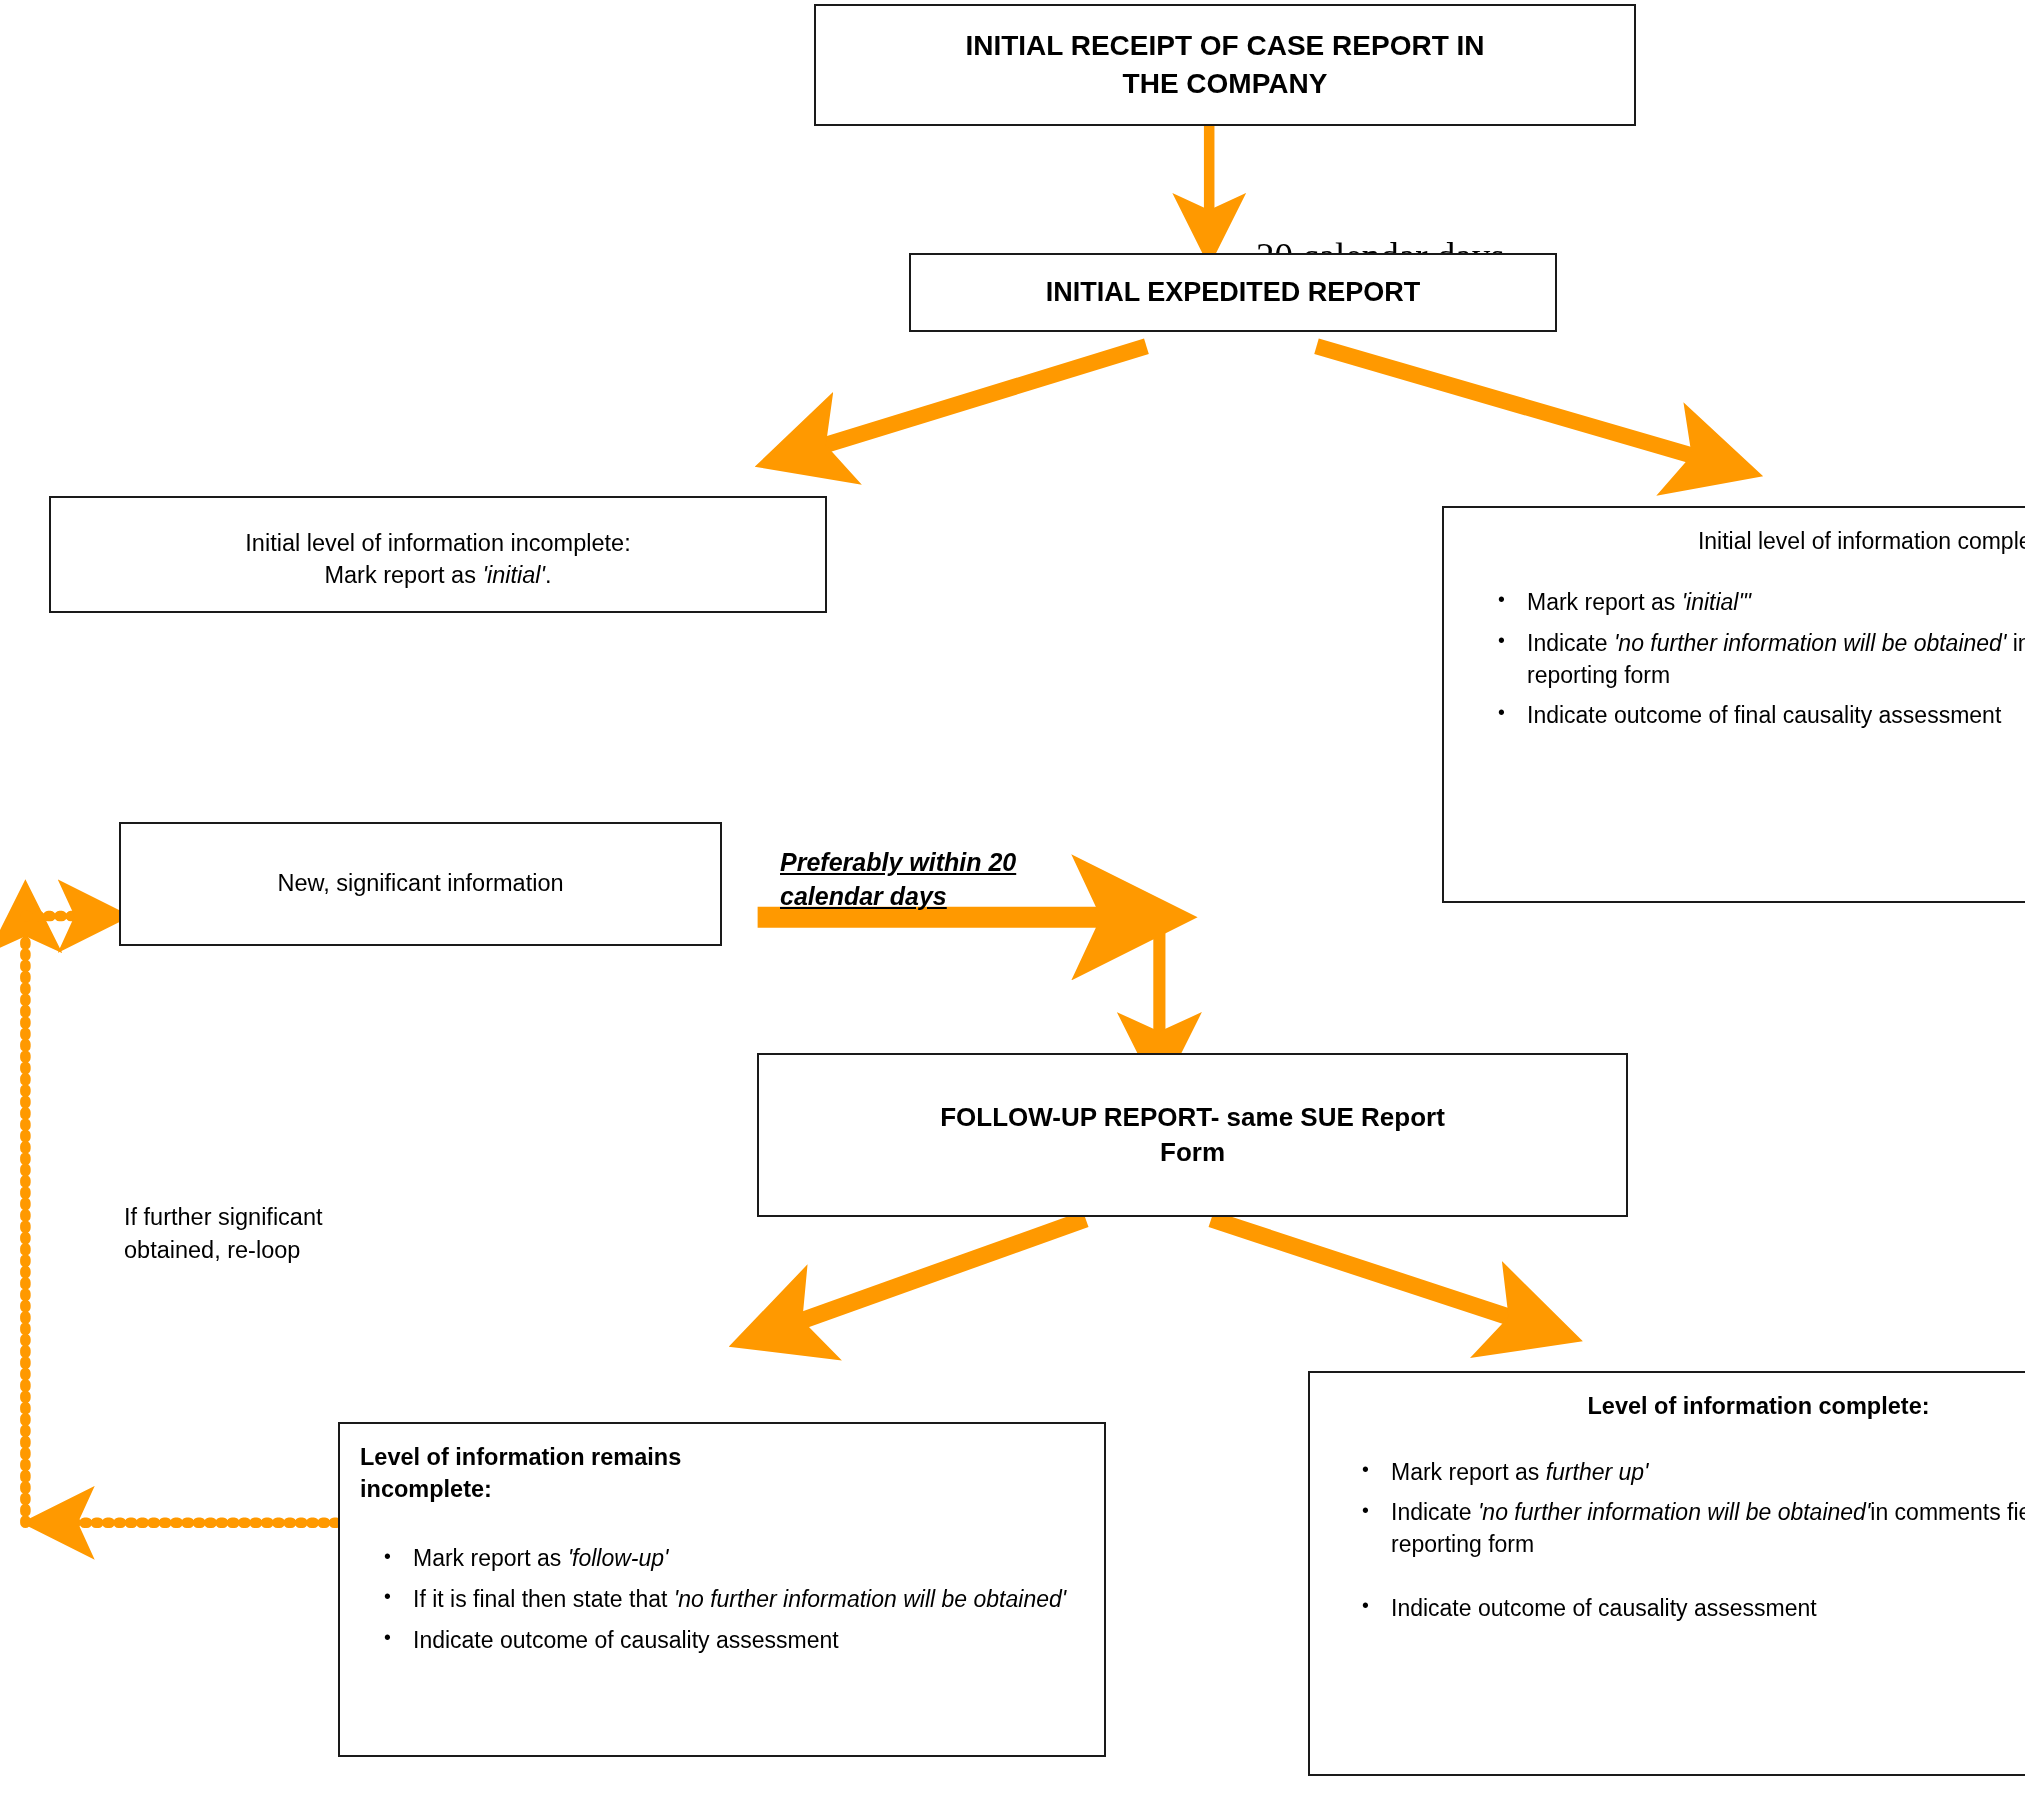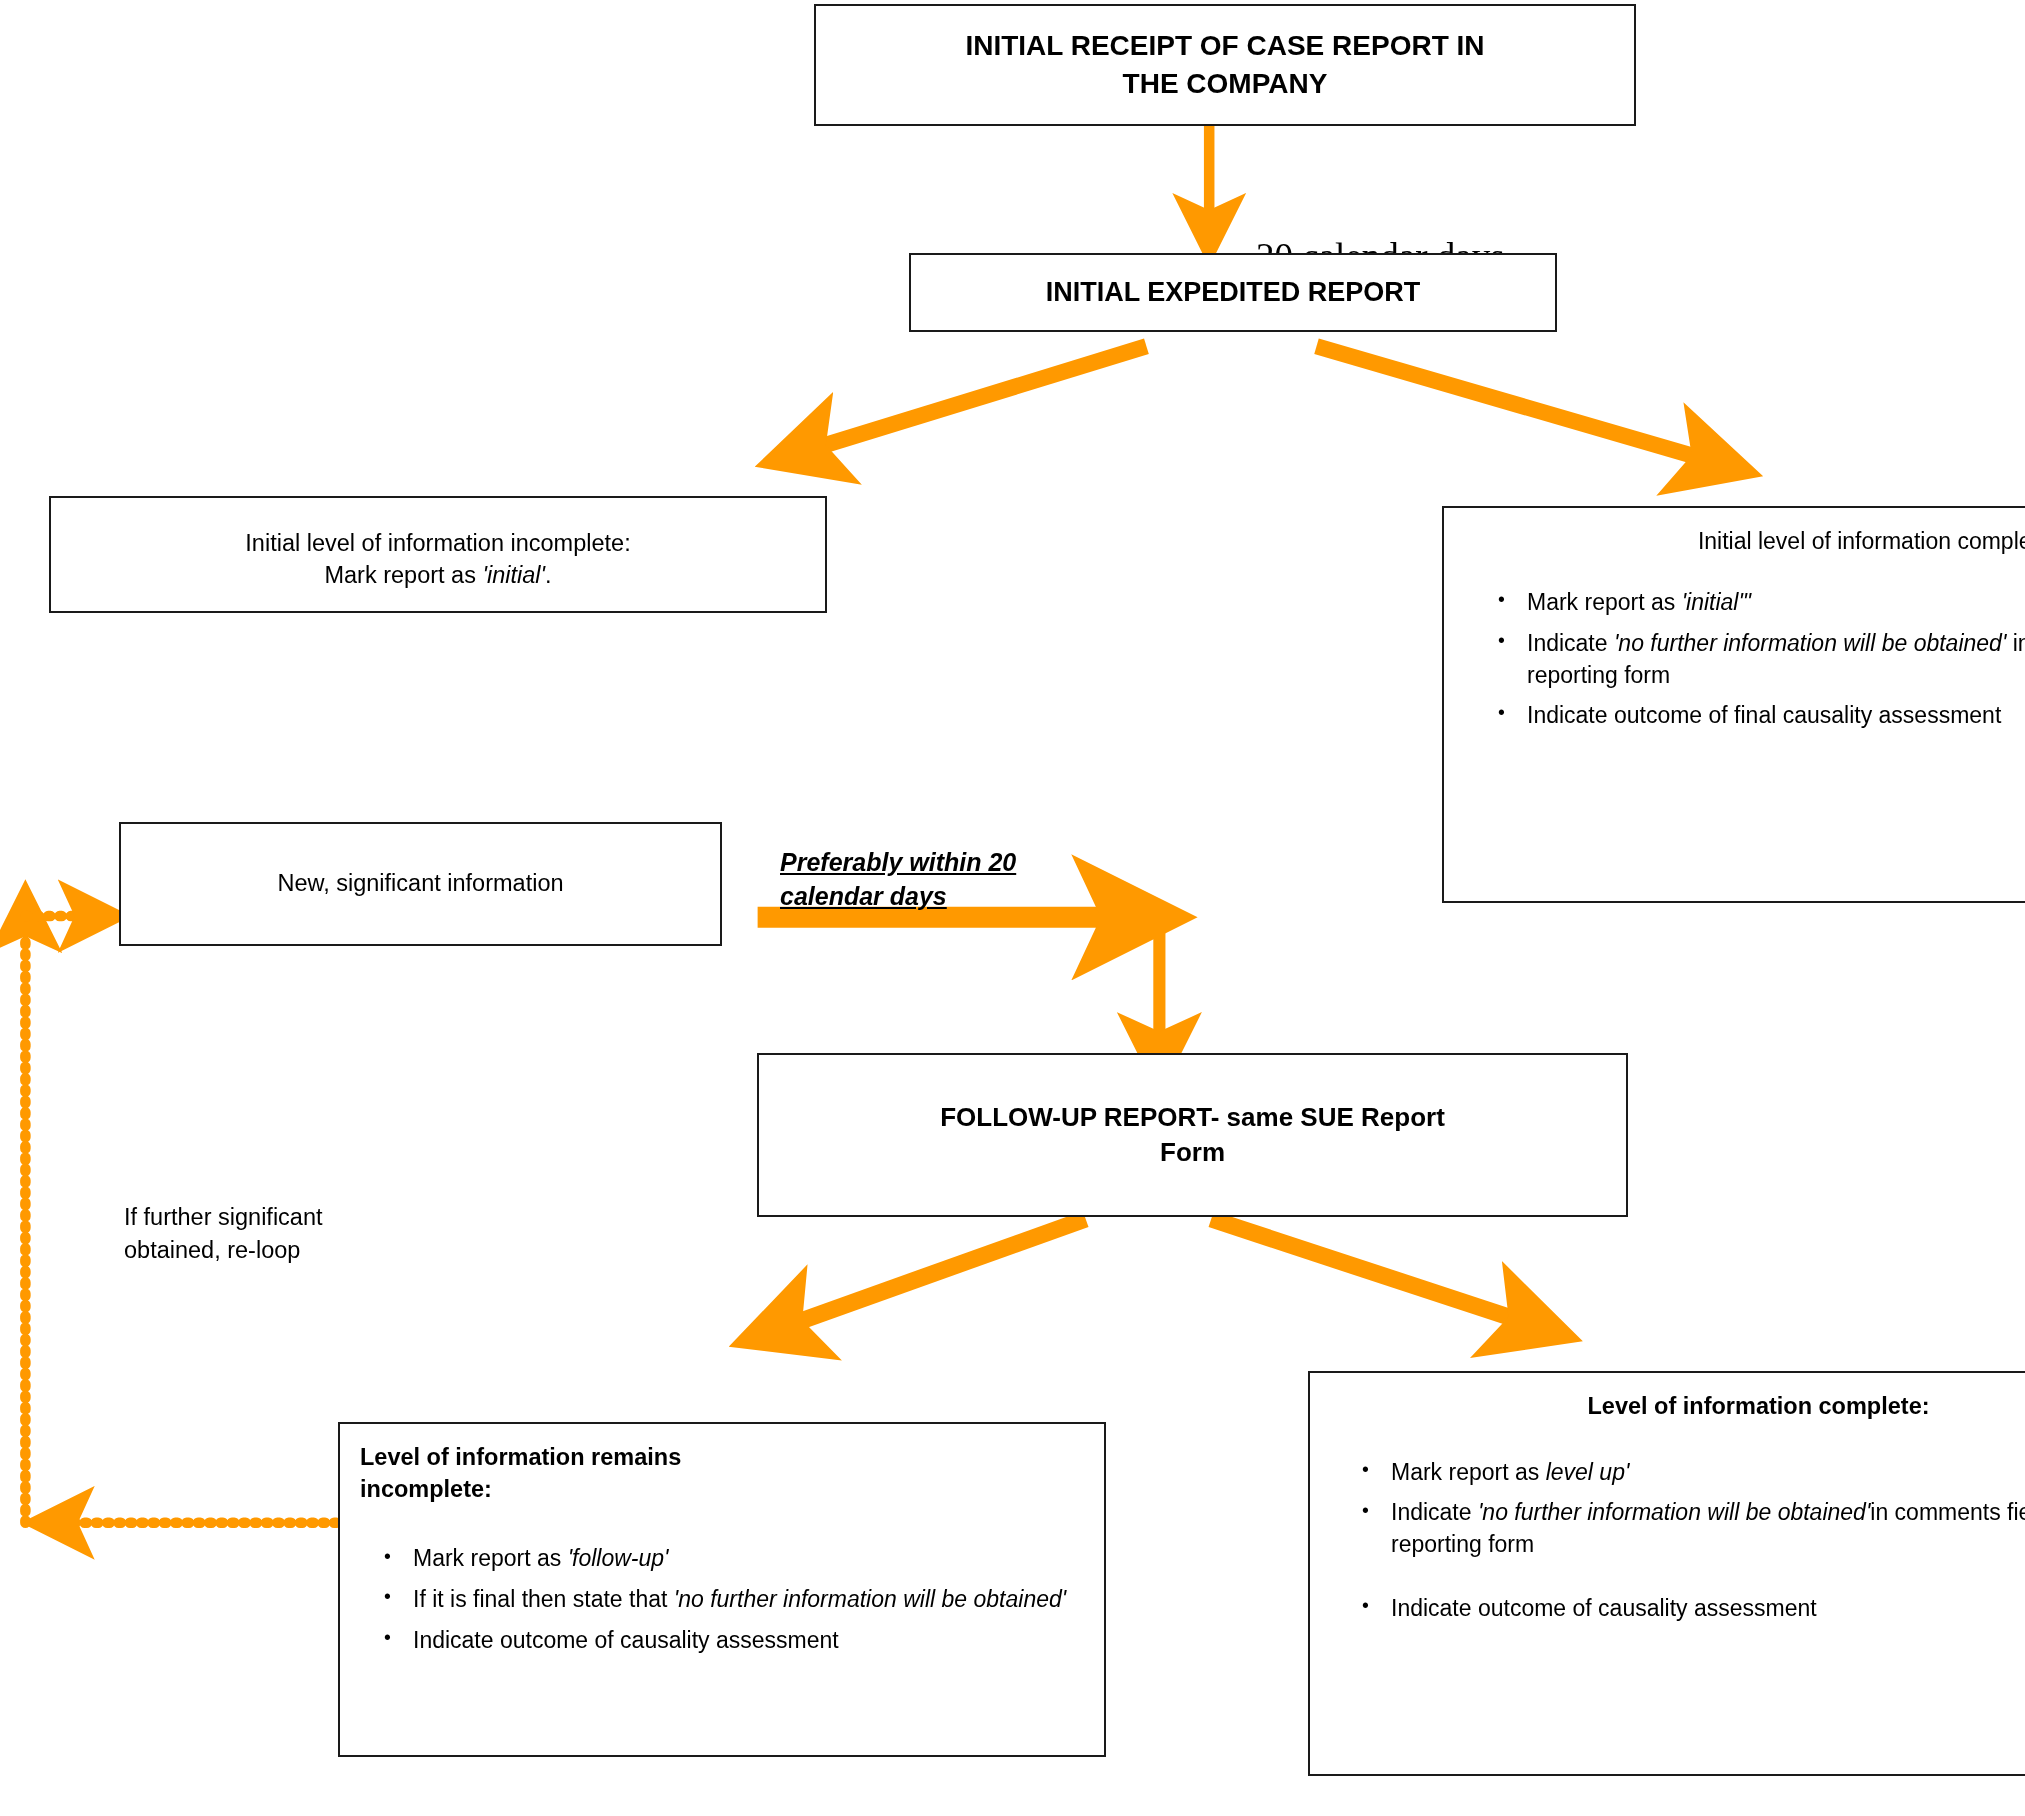--- a/index.html
+++ b/index.html
@@ -212,21 +212,21 @@
       </li>
     </ul>
   </div>
 
   <div class="node" style="left:1308px; top:1371px; width:901px; height:405px; padding:18px 22px 0 22px; justify-content:flex-start;">
     <div class="heading-bold" style="font-size:23.5px; text-align:center;">
       <span>Level of information complete:</span>
     </div>
     <ul class="bullets" style="font-size:23px; margin-top:34px; padding-left:59px;">
       <li>
-        <span>Mark report as </span><em>level up'</em><span></span>
+        <span>Mark report as </span><em>further up'</em><span></span>
       </li>
       <li>
         <span>Indicate </span><em>'no further information will be obtained'</em><span>in comments field of SUE reporting form</span>
       </li>
       <li style="margin-top:32px;">
         <span>Indicate outcome of causality assessment</span><em></em><span></span>
       </li>
     </ul>
   </div>
 

